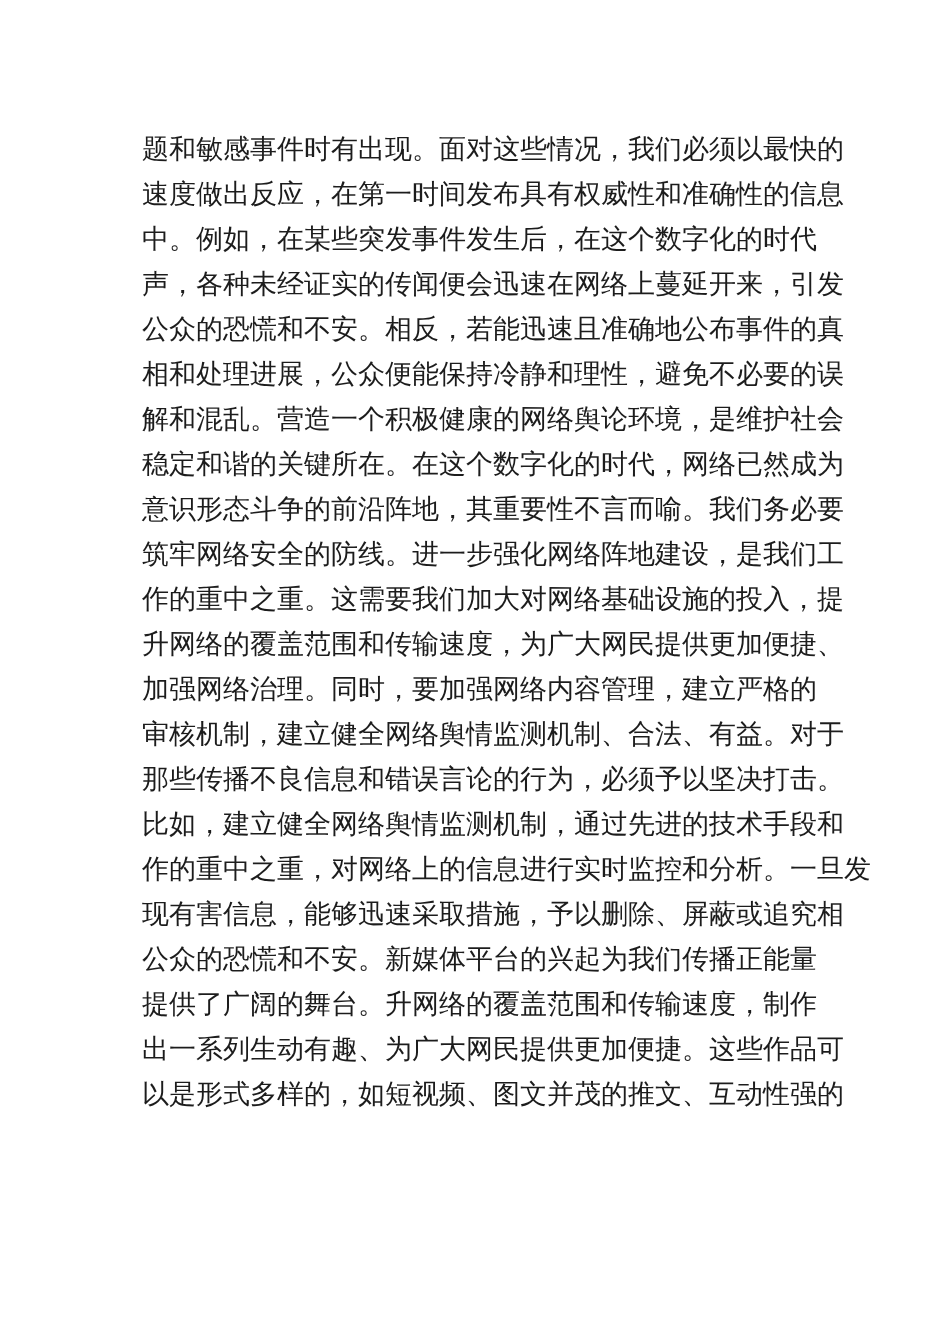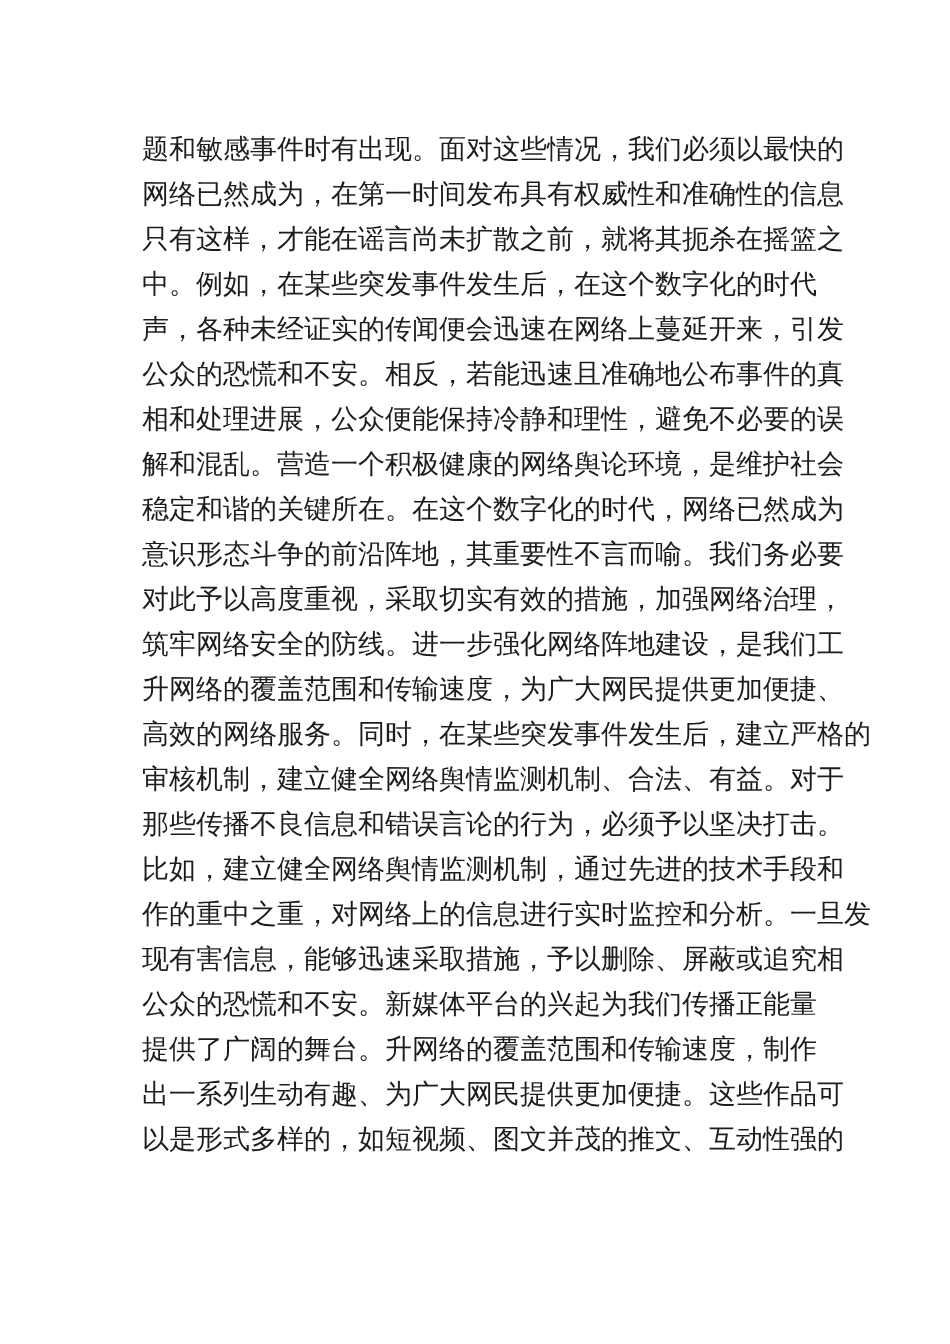--- a/index.html
+++ b/index.html
@@ -35,33 +35,32 @@
     text-justify: inter-character;
     overflow: visible;
   }
 </style>
 </head>
 <body>
 
 <div class="page">
   <div class="text-block">
     <p class="line">题和敏感事件时有出现。面对这些情况，我们必须以最快的</p>
-    <p class="line">网络已然成为，在第一时间发布具有权威性和准确性的信息</p>
-    <p class="line">只有这样，才能在谣言尚未扩散之前，就将其扼杀在摇篮之</p>
+    <p class="line">速度做出反应，在第一时间发布具有权威性和准确性的信息</p>
     <p class="line">中。例如，在某些突发事件发生后，在这个数字化的时代</p>
     <p class="line">声，各种未经证实的传闻便会迅速在网络上蔓延开来，引发</p>
     <p class="line">公众的恐慌和不安。相反，若能迅速且准确地公布事件的真</p>
     <p class="line">相和处理进展，公众便能保持冷静和理性，避免不必要的误</p>
     <p class="line">解和混乱。营造一个积极健康的网络舆论环境，是维护社会</p>
     <p class="line">稳定和谐的关键所在。在这个数字化的时代，网络已然成为</p>
     <p class="line">意识形态斗争的前沿阵地，其重要性不言而喻。我们务必要</p>
-    <p class="line">对此予以高度重视，采取切实有效的措施，加强网络治理，</p>
     <p class="line">筑牢网络安全的防线。进一步强化网络阵地建设，是我们工</p>
+    <p class="line">作的重中之重。这需要我们加大对网络基础设施的投入，提</p>
     <p class="line">升网络的覆盖范围和传输速度，为广大网民提供更加便捷、</p>
-    <p class="line">高效的网络服务。同时，在某些突发事件发生后，建立严格的</p>
+    <p class="line">加强网络治理。同时，要加强网络内容管理，建立严格的</p>
     <p class="line">审核机制，建立健全网络舆情监测机制、合法、有益。对于</p>
     <p class="line">那些传播不良信息和错误言论的行为，必须予以坚决打击。</p>
     <p class="line">比如，建立健全网络舆情监测机制，通过先进的技术手段和</p>
     <p class="line">作的重中之重，对网络上的信息进行实时监控和分析。一旦发</p>
     <p class="line">现有害信息，能够迅速采取措施，予以删除、屏蔽或追究相</p>
     <p class="line">公众的恐慌和不安。新媒体平台的兴起为我们传播正能量</p>
     <p class="line">提供了广阔的舞台。升网络的覆盖范围和传输速度，制作</p>
     <p class="line">出一系列生动有趣、为广大网民提供更加便捷。这些作品可</p>
     <p class="line">以是形式多样的，如短视频、图文并茂的推文、互动性强的</p>
   </div>

